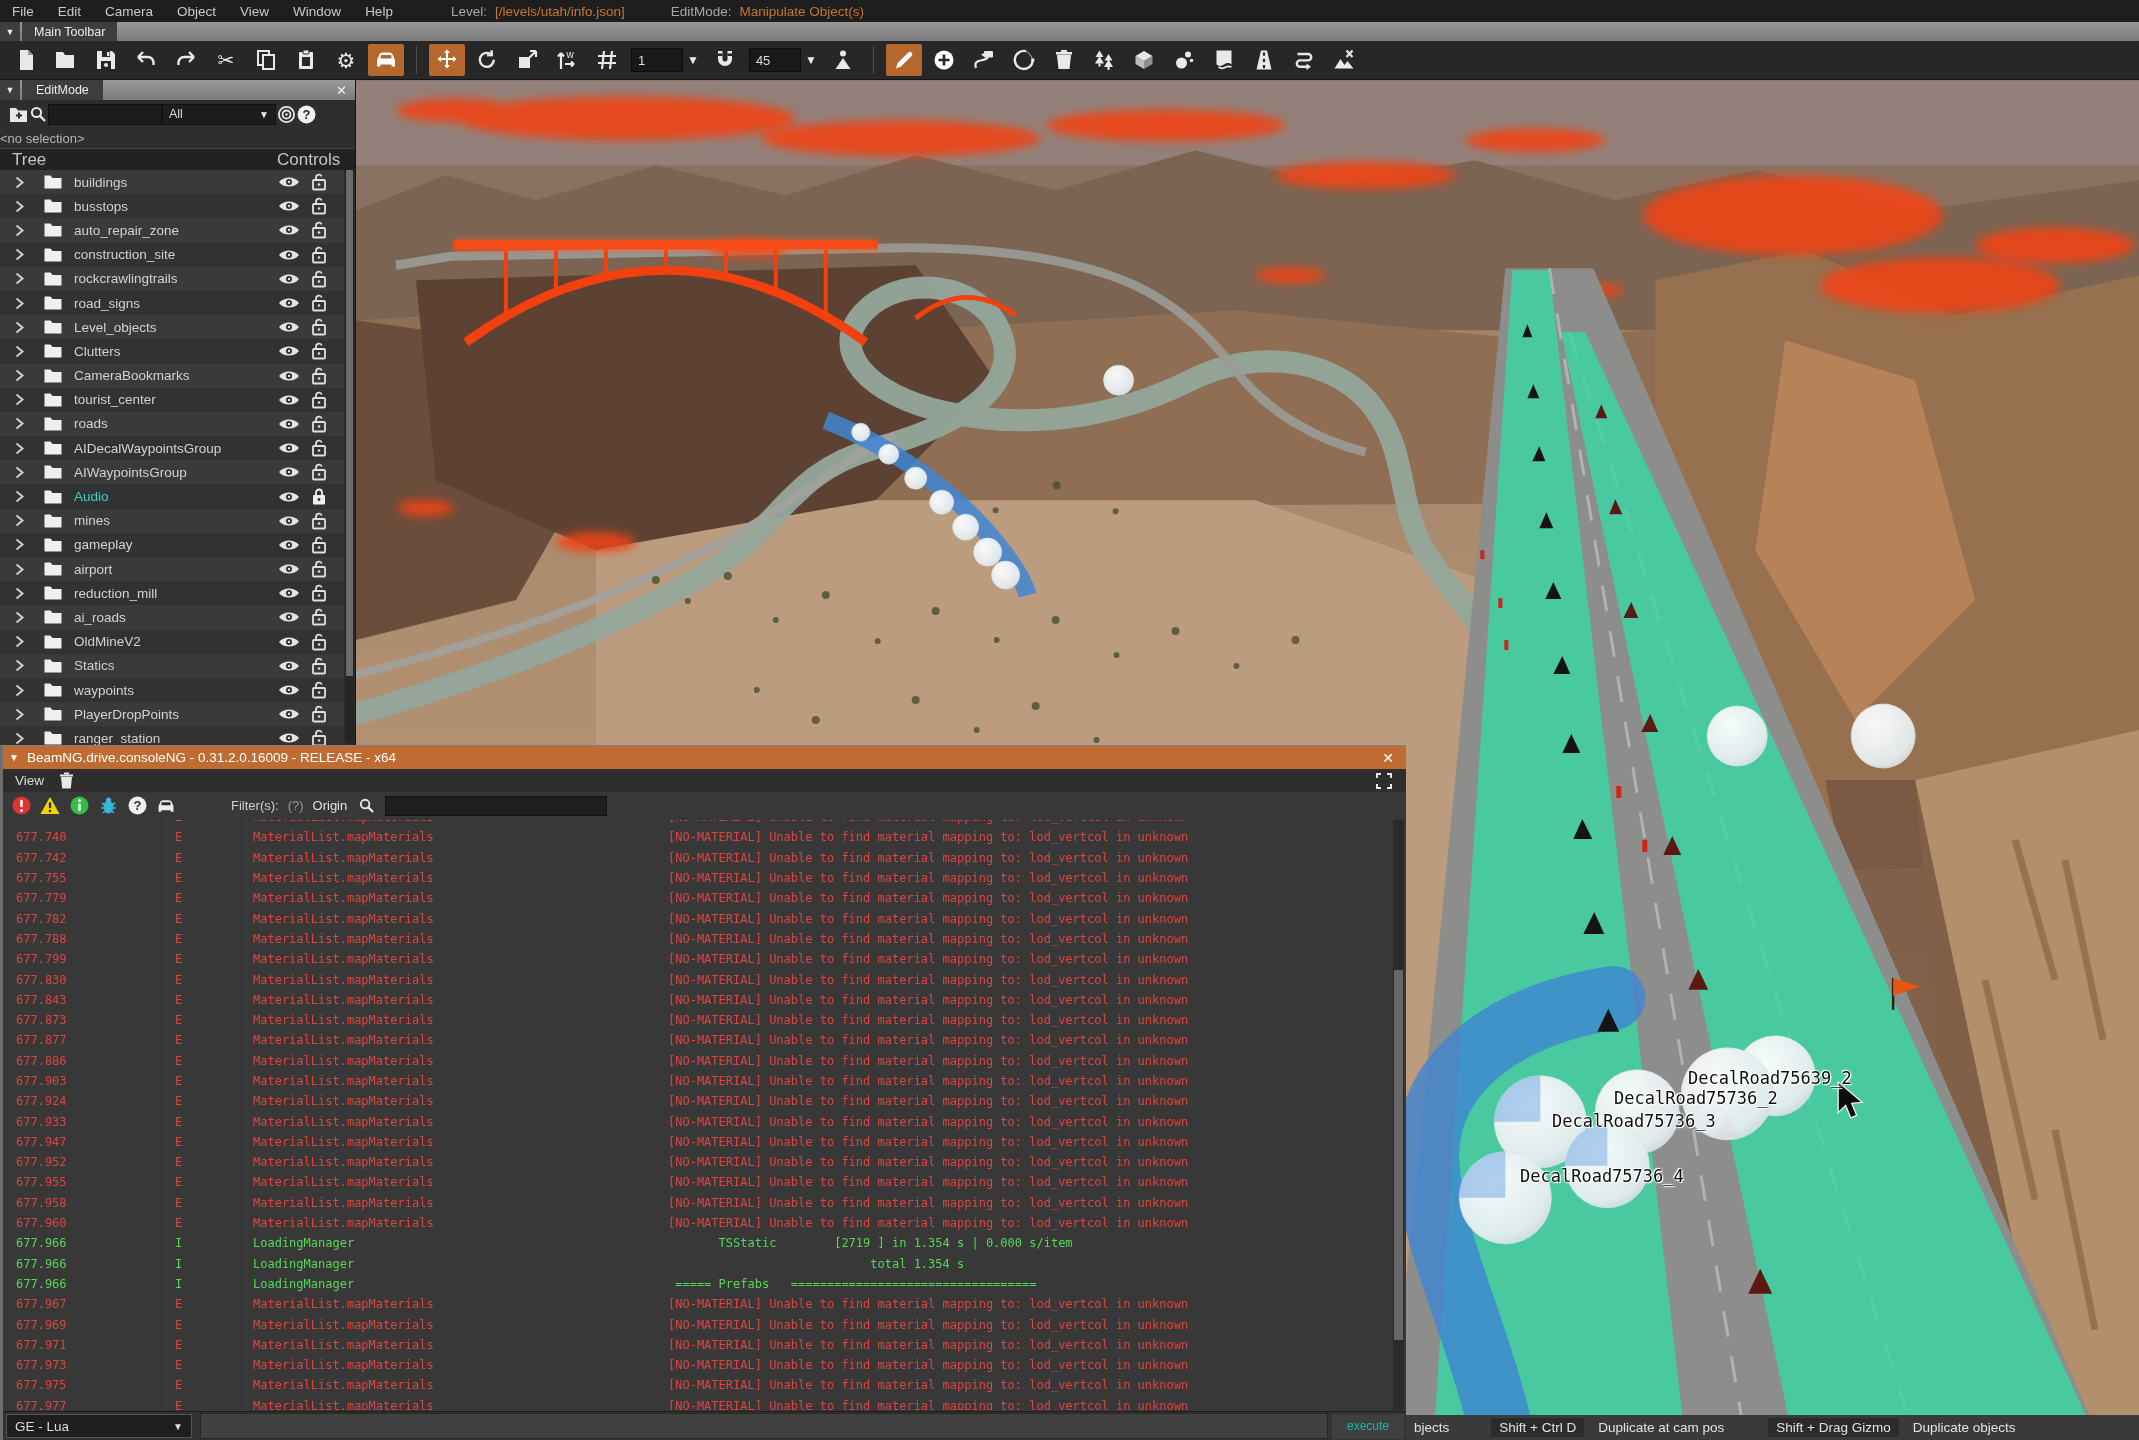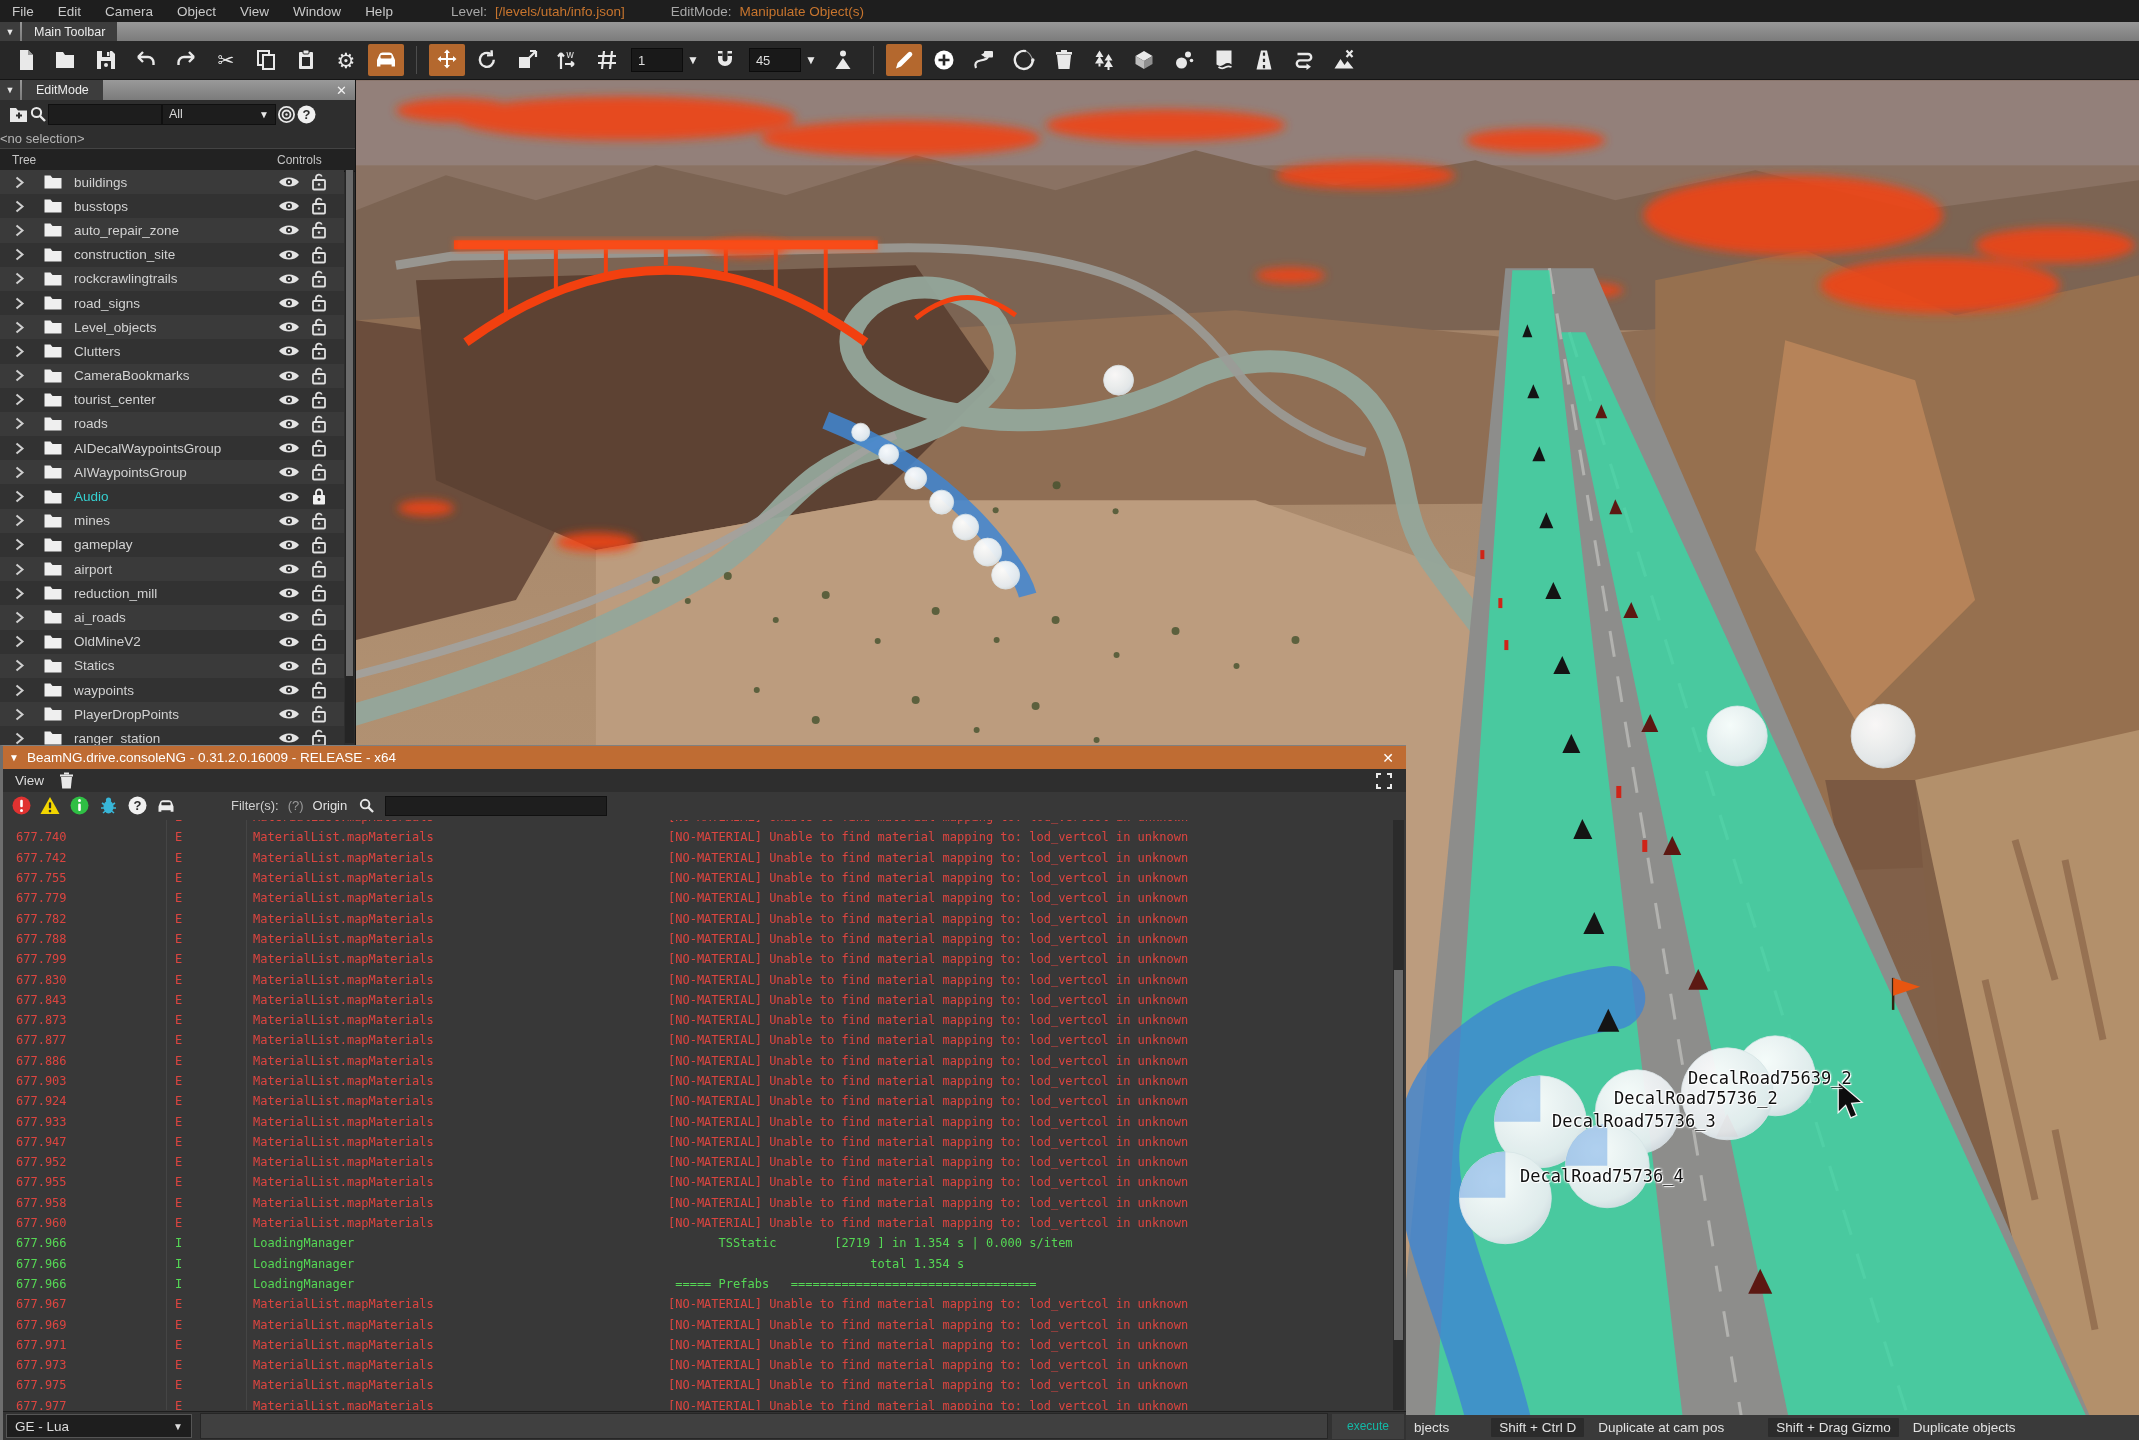--- a/index.html
+++ b/index.html
@@ -42,21 +42,21 @@
   #scenetree{position:absolute;left:0;top:80px;width:356px;height:665px;background:#2e2e2e;
              border-right:1px solid #141414;z-index:2;box-sizing:border-box;}
   .st-titlebar{height:20px;background:linear-gradient(#999,#7b7b7b);display:flex;align-items:stretch;}
   .st-tab{background:#3d3d3d;color:#ececec;font-size:12.5px;padding:0 14px;display:flex;align-items:center;}
   .st-close{margin-left:auto;color:#f2f2f2;font-size:13px;display:flex;align-items:center;padding:0 8px;}
   .st-toolbar{height:28px;display:flex;align-items:center;padding:0 8px;}
   .st-search-input{width:112px;height:19px;background:#1d1d1d;border:1px solid #101010;}
   .st-select{width:100px;height:19px;background:#1d1d1d;border:1px solid #101010;color:#d8d8d8;
              font-size:12.5px;display:flex;align-items:center;padding:0 6px;justify-content:space-between;}
   .st-noselect{height:20px;color:#b5b5b5;font-size:13px;padding-left:0;display:flex;align-items:center;}
-  .st-header{height:22px;background:#222;color:#c4c4c4;font-size:12px;display:flex;align-items:center;border-top:1px solid #444;border-bottom:1px solid #161616;}
+  .st-header{height:22px;background:#222;color:#c4c4c4;font-size:17px;display:flex;align-items:center;border-top:1px solid #444;border-bottom:1px solid #161616;}
   .st-header .h-tree{padding-left:12px;}
   .st-header .h-controls{position:absolute;left:277px;}
   #tree-rows{position:absolute;left:0;top:90px;right:11px;bottom:0;overflow:hidden;}
   .trow{height:24.2px;display:flex;align-items:center;font-size:13.5px;color:#d2d2d2;}
   .trow:nth-child(odd){background:#3a3a3a;}
   .trow:nth-child(even){background:#323232;}
   .trow .chev{width:18px;margin-left:14px;flex:none;display:flex;}
   .trow .fold{width:20px;margin-left:12px;flex:none;display:flex;}
   .trow .tname{margin-left:10px;white-space:nowrap;}
   .trow .eye{position:absolute;left:278px;display:flex;}

